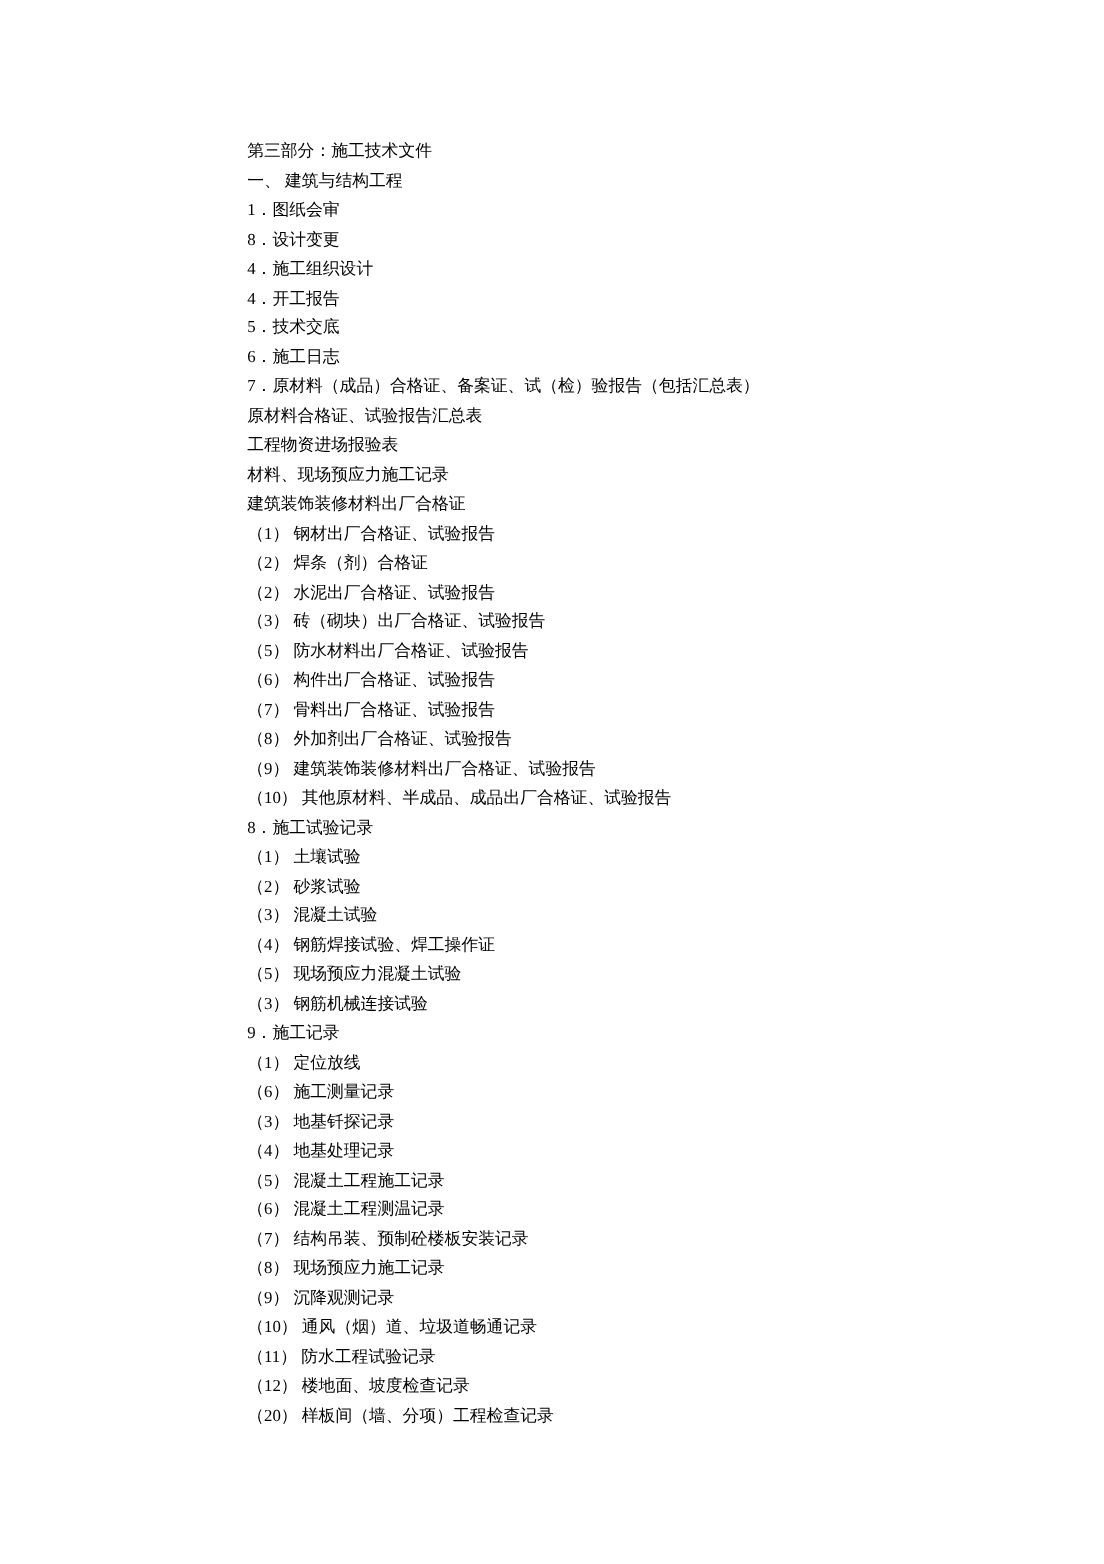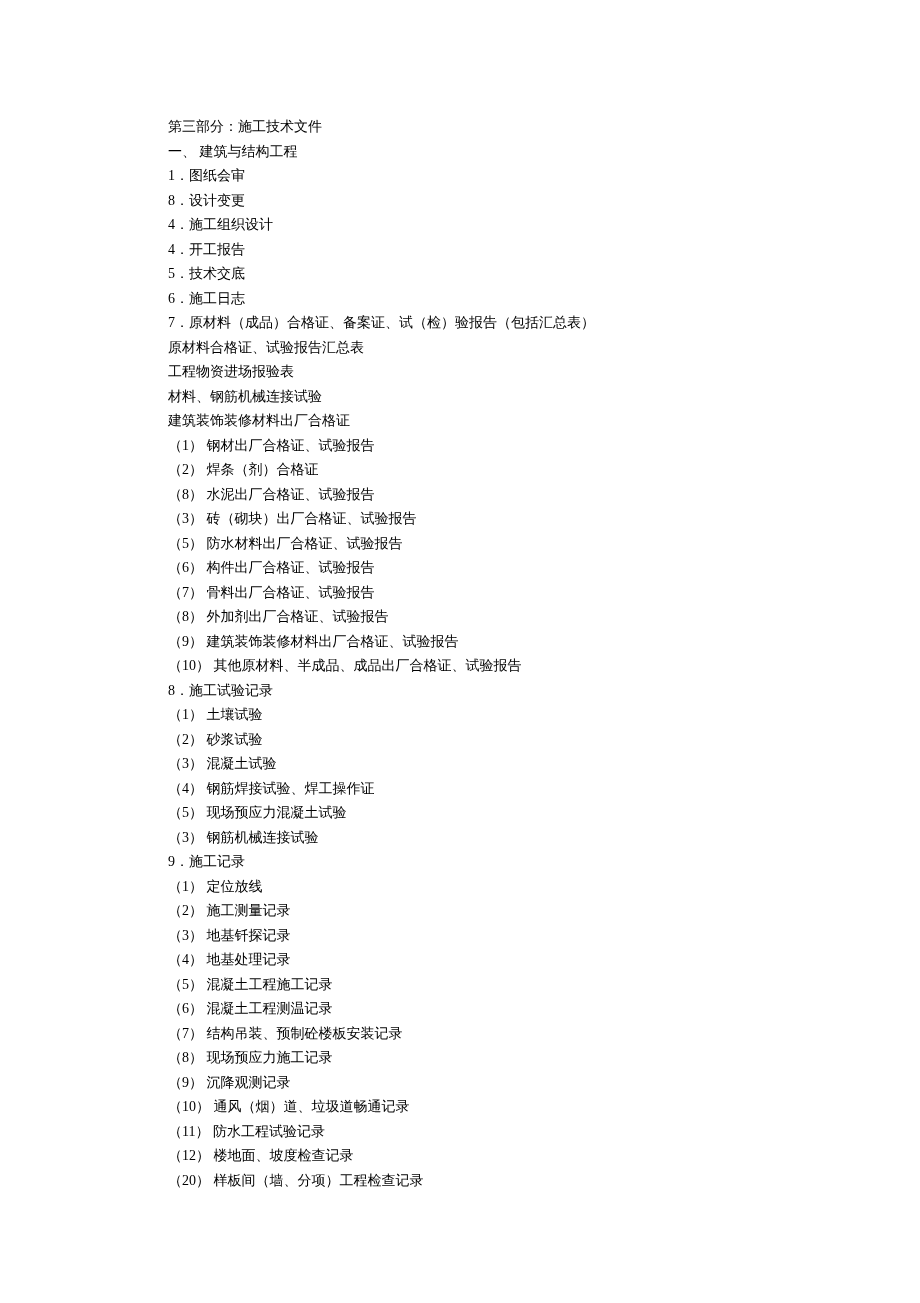--- a/index.html
+++ b/index.html
@@ -13,63 +13,64 @@
       min-height: 1303px;
       font-family: "SimSun", "宋体", serif;
       font-size: 14px;
       color: #000000;
       line-height: 1.75;
       padding: 115px 0 0 168px;
     }
     .line {
       display: block;
       white-space: nowrap;
+      margin-left: 38px;
     }
   </style>
 </head>
 <body>
 
 <div class="line">第三部分：施工技术文件</div>
 <div class="line">一、  建筑与结构工程</div>
 
 <div class="line">1．图纸会审</div>
 <div class="line">8．设计变更</div>
 <div class="line">4．施工组织设计</div>
 <div class="line">4．开工报告</div>
 <div class="line">5．技术交底</div>
 <div class="line">6．施工日志</div>
 <div class="line">7．原材料（成品）合格证、备案证、试（检）验报告（包括汇总表）</div>
 
 <div class="line">原材料合格证、试验报告汇总表</div>
 <div class="line">工程物资进场报验表</div>
-<div class="line">材料、钢筋机械连接试验</div>
+<div class="line">材料、现场预应力施工记录</div>
 <div class="line">建筑装饰装修材料出厂合格证</div>
 
 <div class="line">（1）  钢材出厂合格证、试验报告</div>
 <div class="line">（2）  焊条（剂）合格证</div>
-<div class="line">（8）  水泥出厂合格证、试验报告</div>
+<div class="line">（2）  水泥出厂合格证、试验报告</div>
 <div class="line">（3）  砖（砌块）出厂合格证、试验报告</div>
 <div class="line">（5）  防水材料出厂合格证、试验报告</div>
 <div class="line">（6）  构件出厂合格证、试验报告</div>
 <div class="line">（7）  骨料出厂合格证、试验报告</div>
 <div class="line">（8）  外加剂出厂合格证、试验报告</div>
 <div class="line">（9）  建筑装饰装修材料出厂合格证、试验报告</div>
 <div class="line">（10）  其他原材料、半成品、成品出厂合格证、试验报告</div>
 
 <div class="line">8．施工试验记录</div>
 <div class="line">（1）  土壤试验</div>
 <div class="line">（2）  砂浆试验</div>
 <div class="line">（3）  混凝土试验</div>
 <div class="line">（4）  钢筋焊接试验、焊工操作证</div>
 <div class="line">（5）  现场预应力混凝土试验</div>
 <div class="line">（3）  钢筋机械连接试验</div>
 
 <div class="line">9．施工记录</div>
 <div class="line">（1）  定位放线</div>
-<div class="line">（2）  施工测量记录</div>
+<div class="line">（6）  施工测量记录</div>
 <div class="line">（3）  地基钎探记录</div>
 <div class="line">（4）  地基处理记录</div>
 <div class="line">（5）  混凝土工程施工记录</div>
 <div class="line">（6）  混凝土工程测温记录</div>
 <div class="line">（7）  结构吊装、预制砼楼板安装记录</div>
 <div class="line">（8）  现场预应力施工记录</div>
 <div class="line">（9）  沉降观测记录</div>
 <div class="line">（10）  通风（烟）道、垃圾道畅通记录</div>
 <div class="line">（11）  防水工程试验记录</div>
 <div class="line">（12）  楼地面、坡度检查记录</div>

